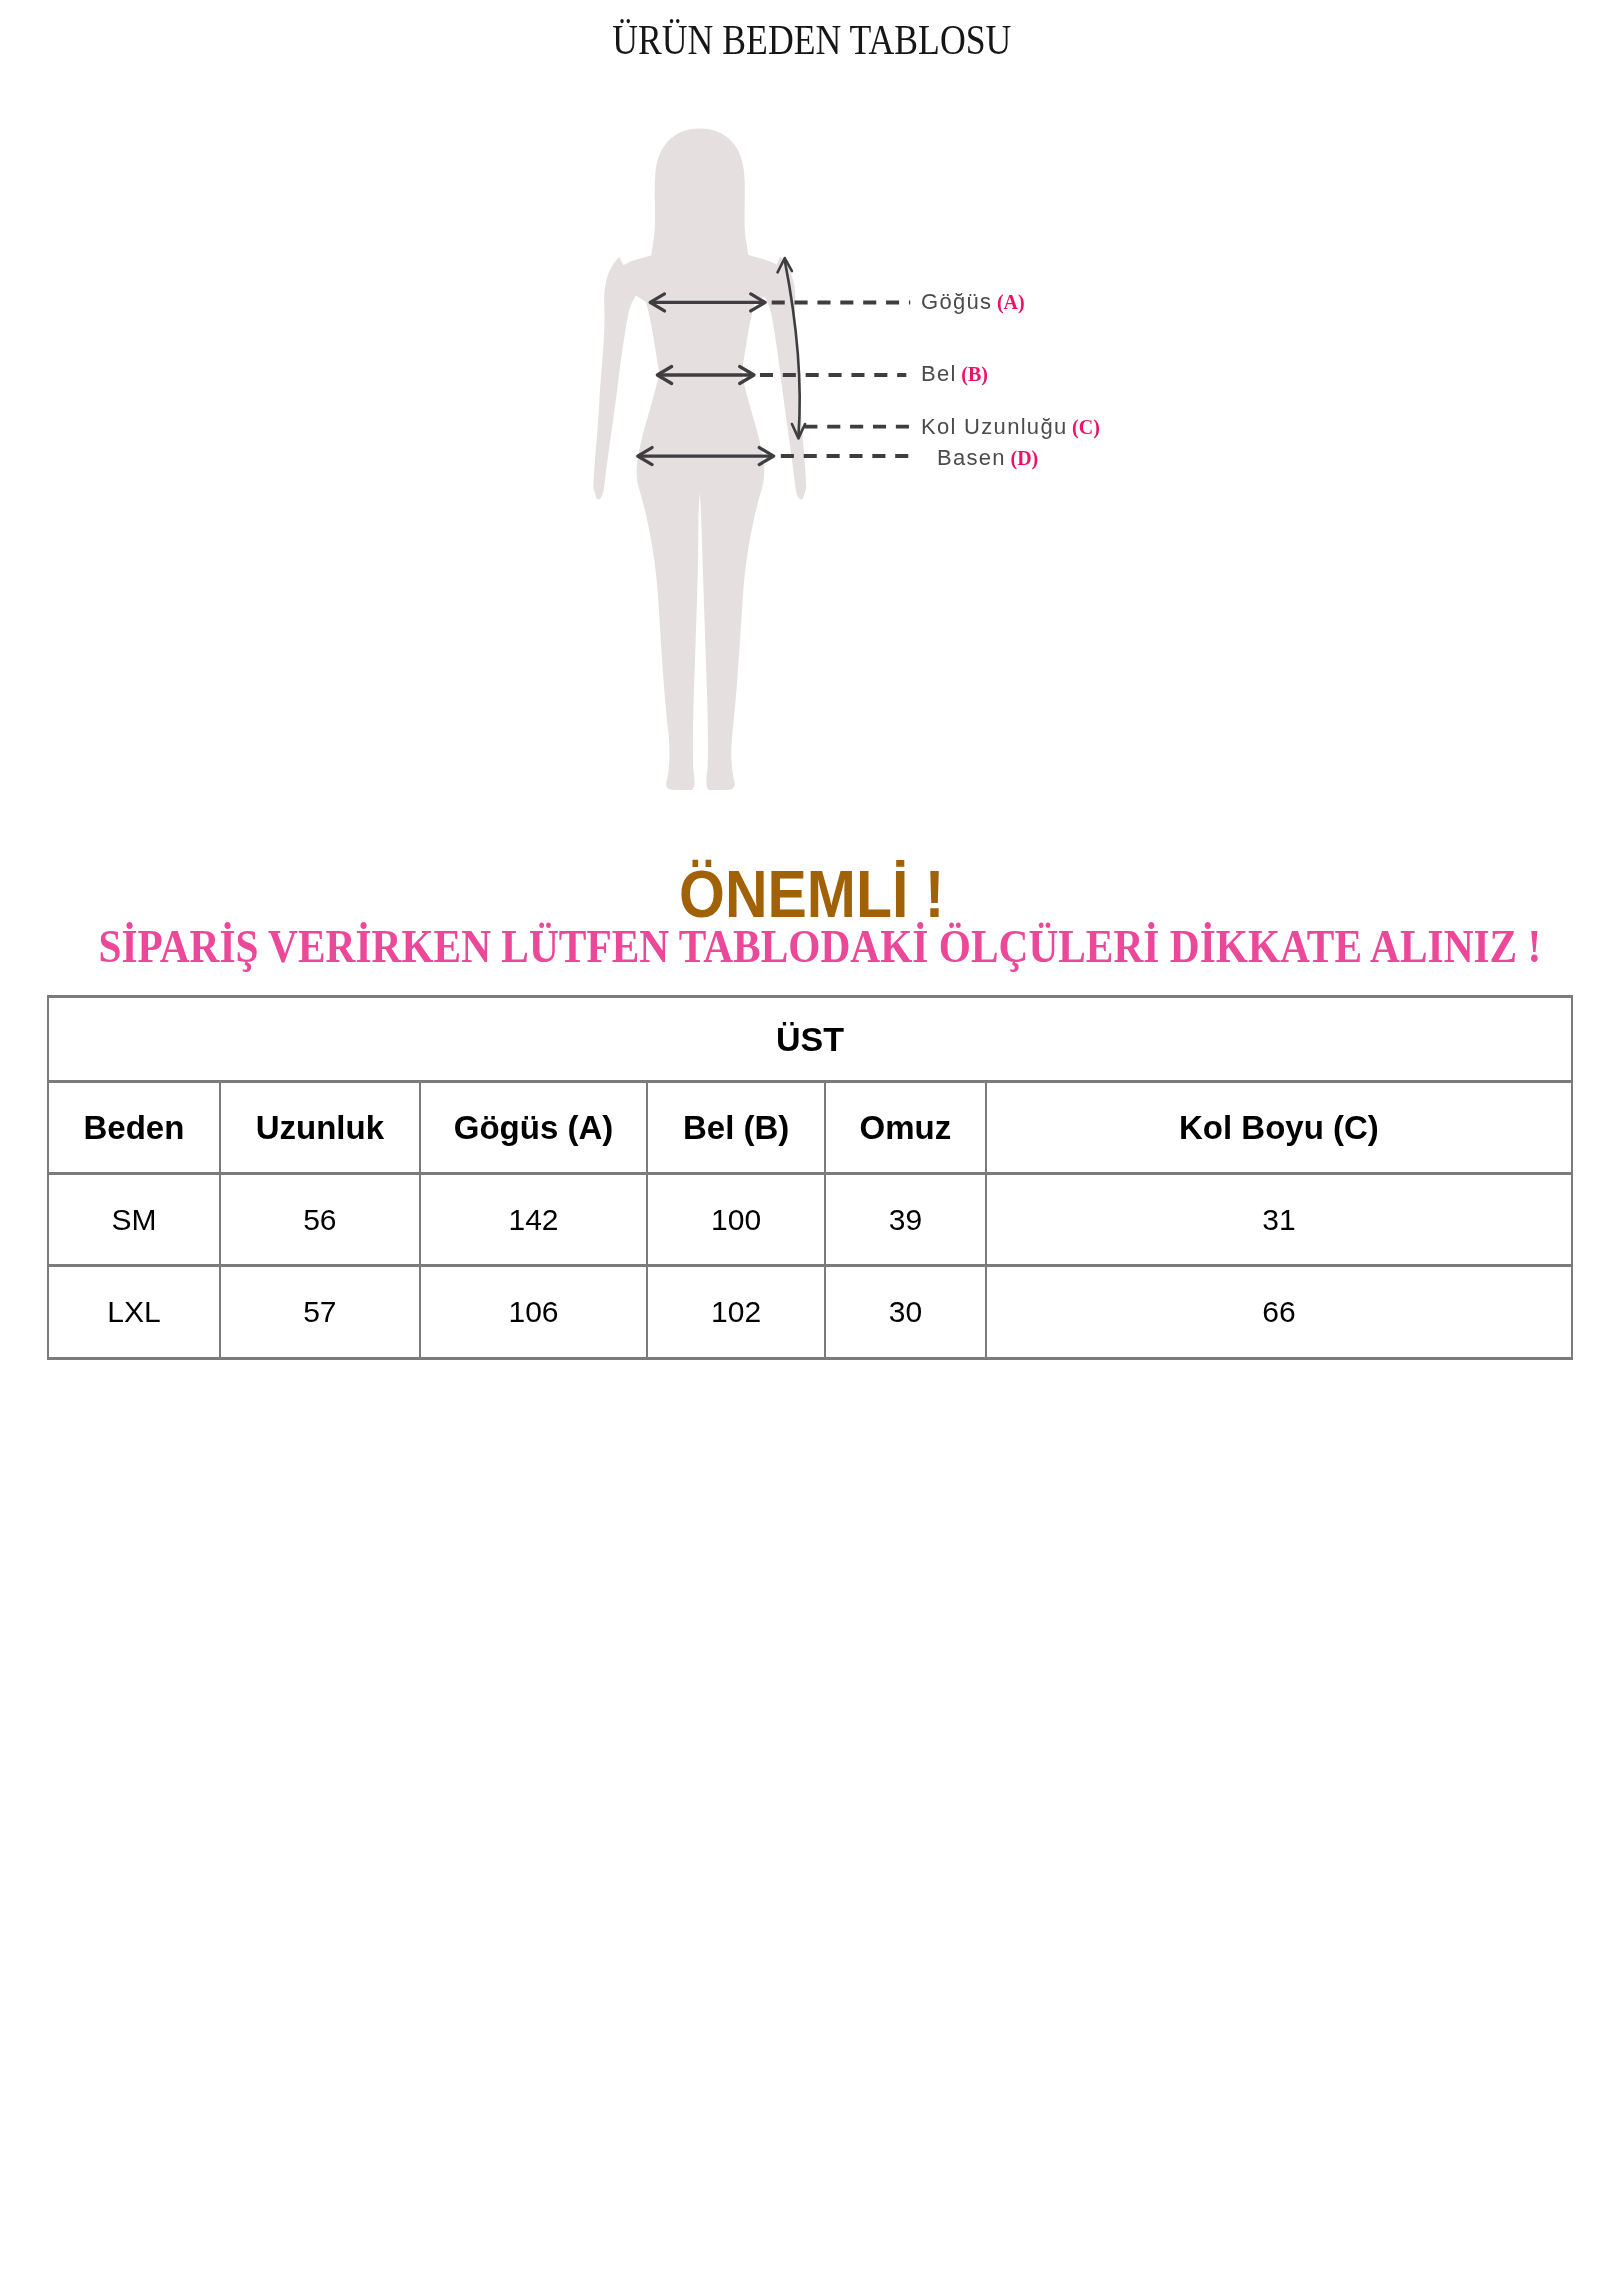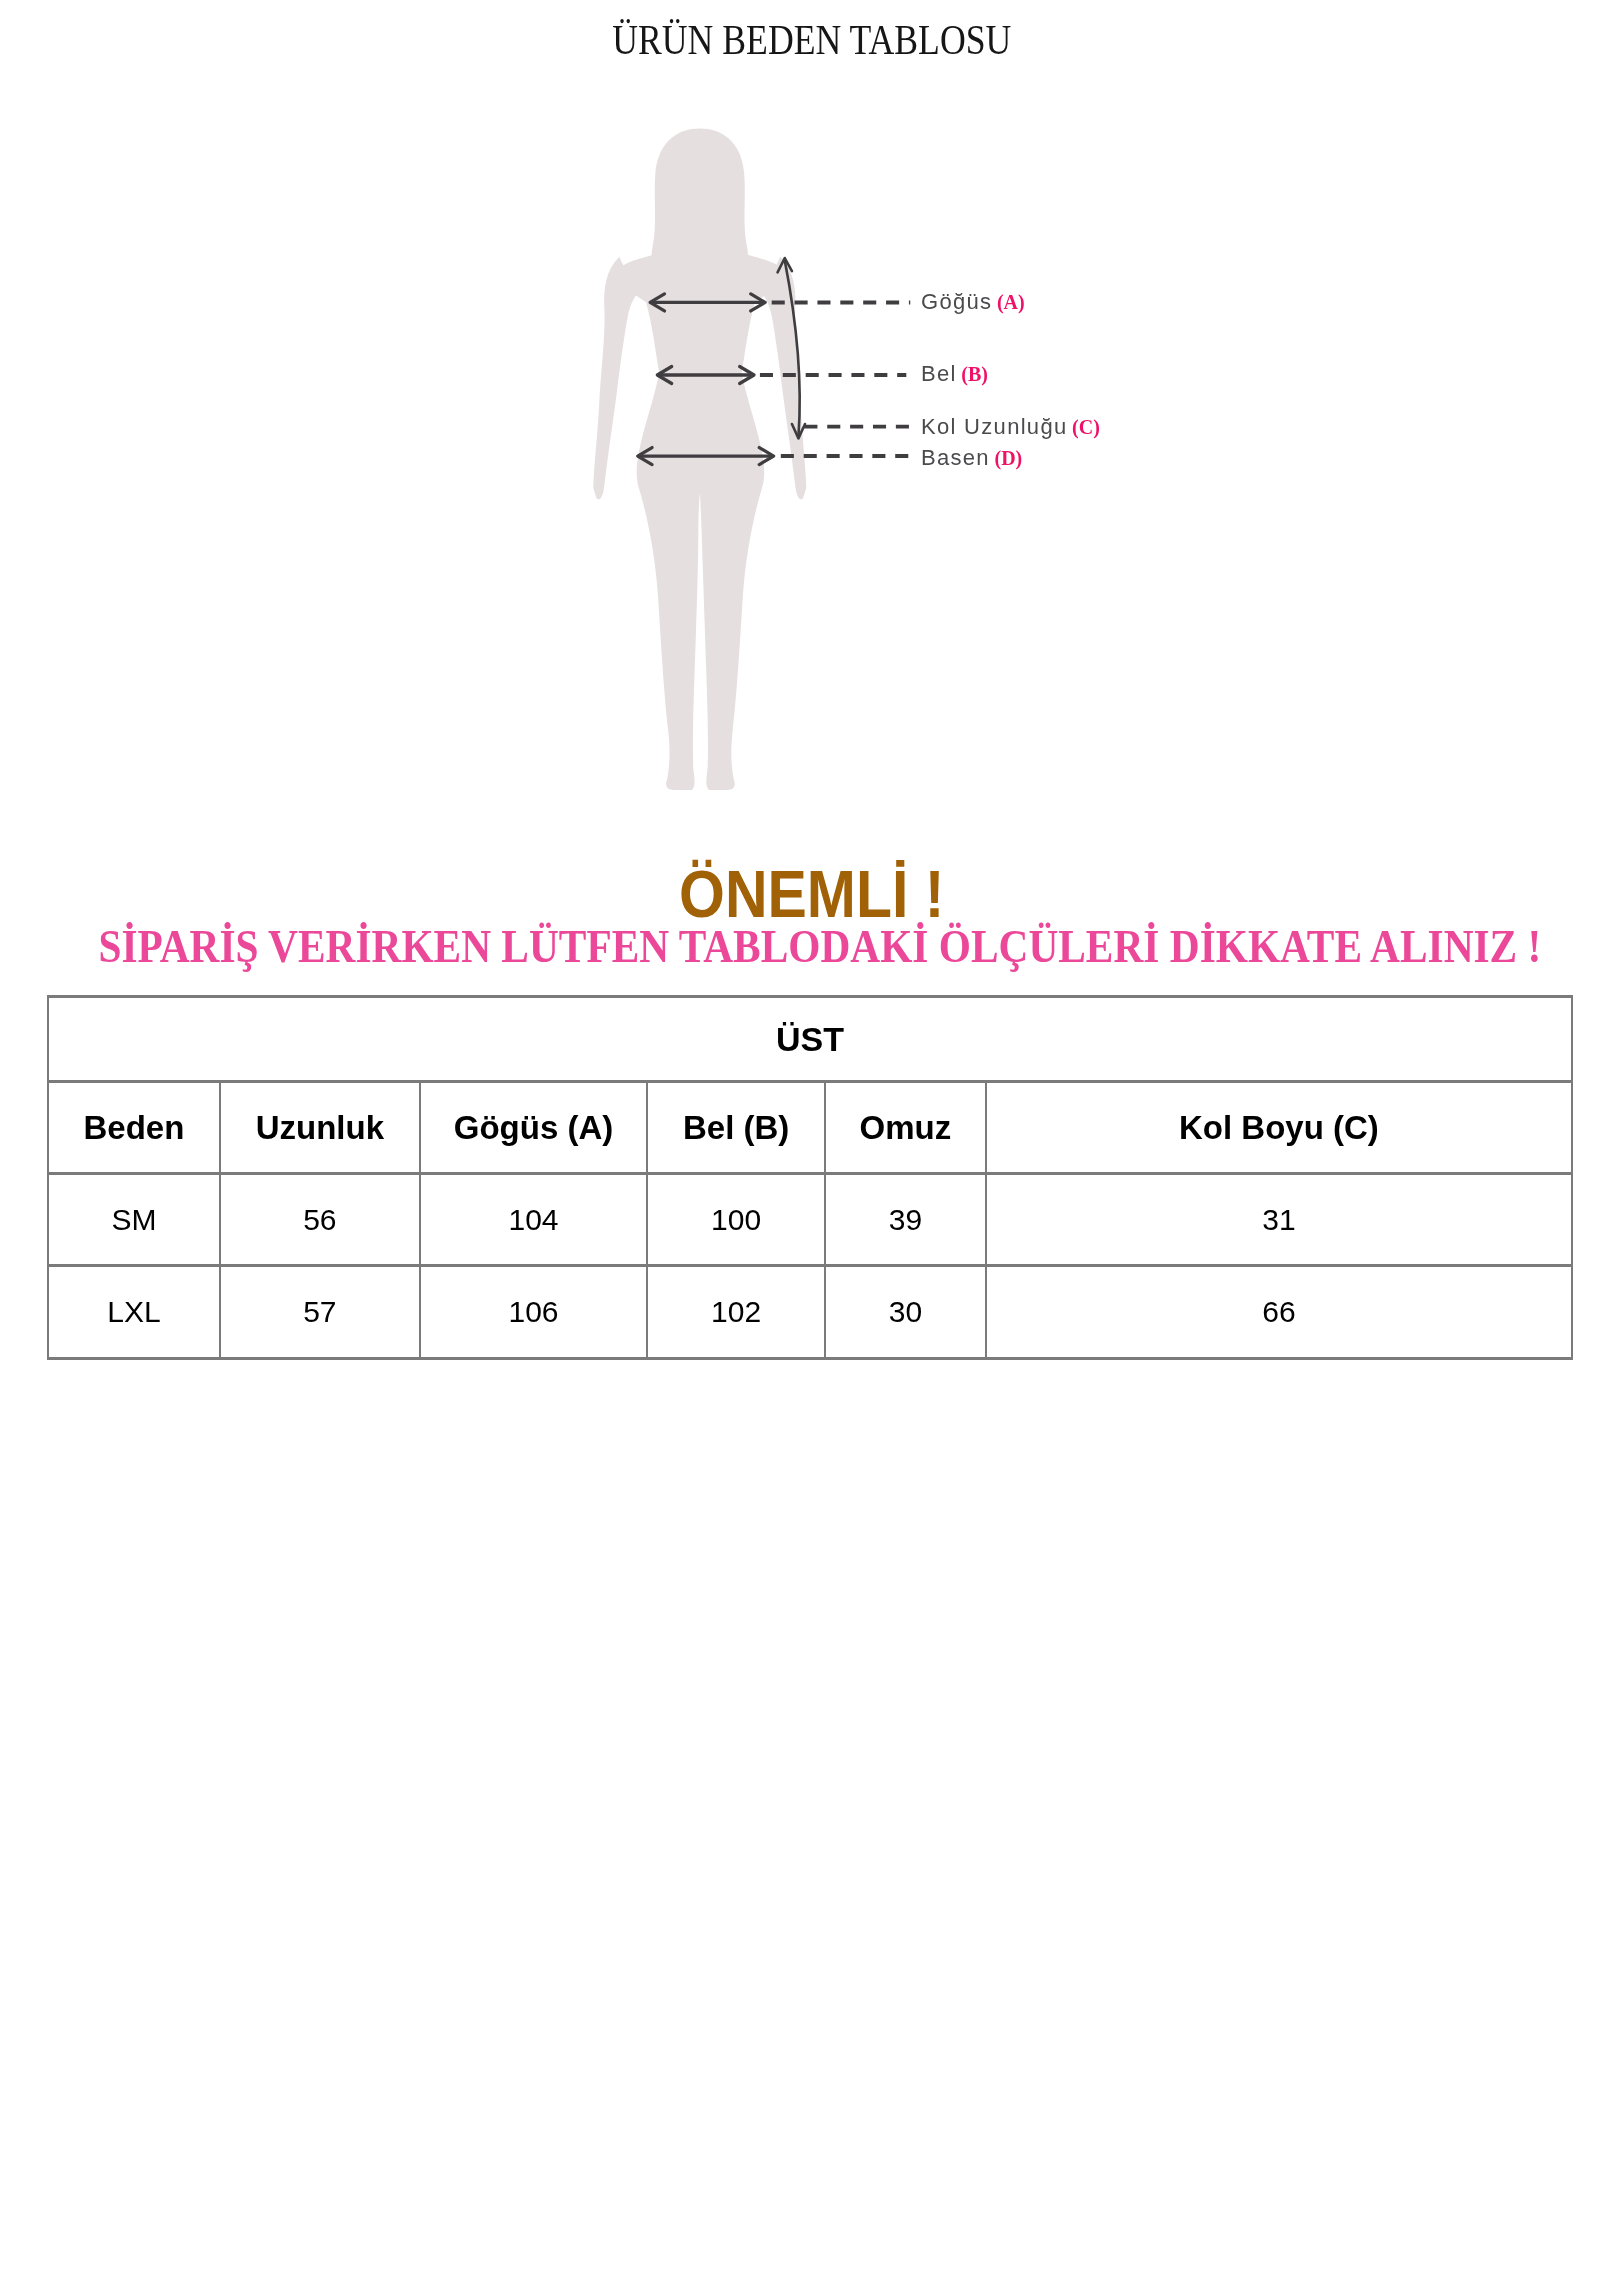--- a/index.html
+++ b/index.html
@@ -182,21 +182,21 @@
 
 <div class="fig-label" style="top:289px;">
   <span>Göğüs</span><span class="letter">(A)</span>
 </div>
 <div class="fig-label" style="top:361px;">
   <span>Bel</span><span class="letter">(B)</span>
 </div>
 <div class="fig-label" style="top:414px;">
   <span>Kol Uzunluğu</span><span class="letter">(C)</span>
 </div>
-<div class="fig-label" style="top:445px;">
+<div class="fig-label" style="top:445px;margin-left:16px;">
   <span>Basen</span><span class="letter">(D)</span>
 </div>
 
 <div class="important-heading">
   <span class="squeeze">ÖNEMLİ !</span>
 </div>
 <div class="warning-line">
   <span class="squeeze">SİPARİŞ VERİRKEN LÜTFEN TABLODAKİ ÖLÇÜLERİ DİKKATE ALINIZ !</span>
 </div>
 
@@ -219,21 +219,21 @@
         <td class="head">Beden</td>
         <td class="head">Uzunluk</td>
         <td class="head">Gögüs (A)</td>
         <td class="head">Bel (B)</td>
         <td class="head">Omuz</td>
         <td class="head">Kol Boyu (C)</td>
       </tr>
       <tr style="height:92px;">
         <td>SM</td>
         <td>56</td>
-        <td>104</td>
+        <td>142</td>
         <td>100</td>
         <td>39</td>
         <td>31</td>
       </tr>
       <tr style="height:93px;">
         <td>LXL</td>
         <td>57</td>
         <td>106</td>
         <td>102</td>
         <td>30</td>

